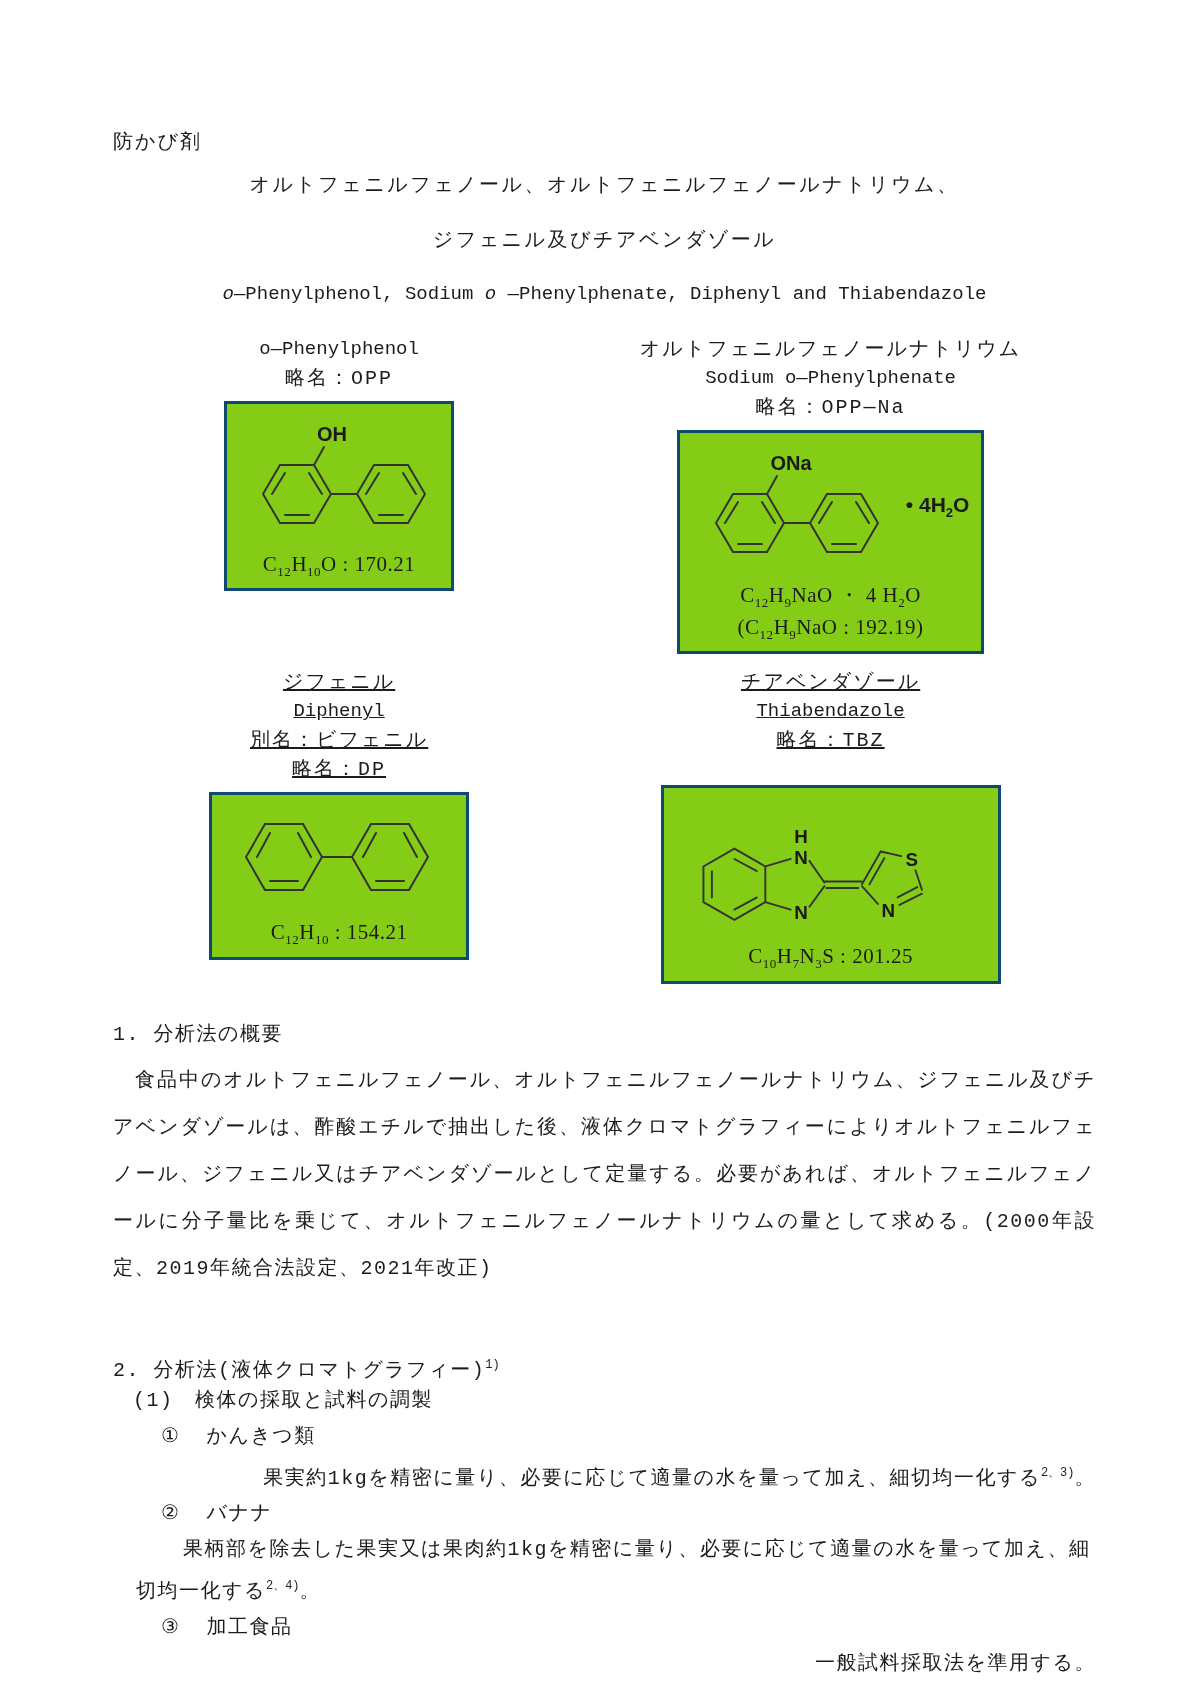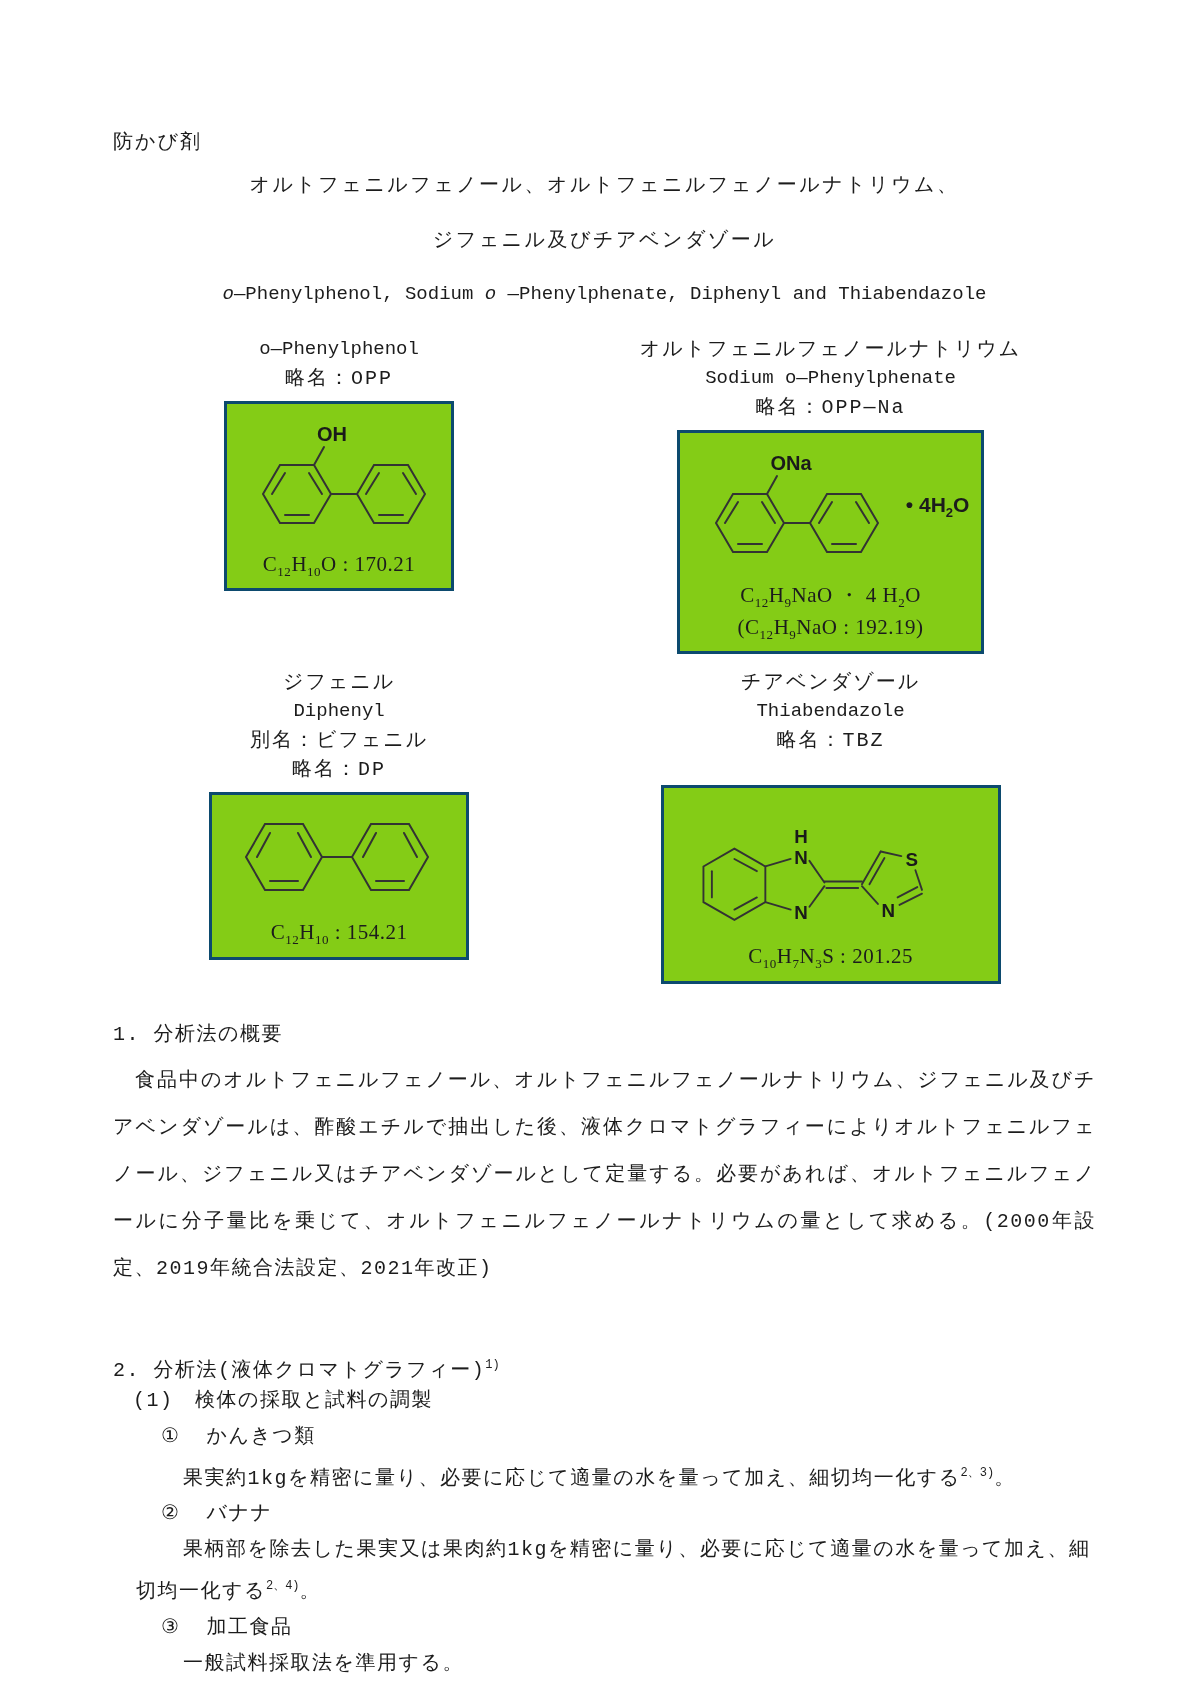--- a/index.html
+++ b/index.html
@@ -12,21 +12,21 @@
   .page { padding:128px 85px 0 85px;margin-left:28px; }
 
   .cat   { font-size:20px; letter-spacing:2px; }
   .t-ja  { text-align:center; font-size:20px; letter-spacing:2.5px; }
   .t1    { margin-top:16px; }
   .t2    { margin-top:28px; }
   .t-en  { text-align:center; font-size:19px; margin-top:30px; }
   .it    { font-style:italic; }
 
   .grid  { display:grid; grid-template-columns:46% 54%; margin-top:30px; }
-  .row2  { margin-top:14px; }
+  .row2  { margin-top:14px;text-decoration:underline; }
   .col   { text-align:center; }
   .cname { font-size:20px; line-height:29px; letter-spacing:2px; }
   .cen   { font-size:19px; line-height:29px; letter-spacing:0; }
 
   .struct-box { display:inline-block; background:#84cc16; border:3px solid #0c4a6e;
                 padding:10px 12px 8px; margin-top:8px; }
   .tbz-box    { margin-top:30px; }
   svg.struct  { display:block; margin:0 auto; }
   .bond  { stroke:#333; stroke-width:2; fill:none; stroke-linecap:round; }
   .atom  { font-family:"Liberation Sans",sans-serif; font-weight:600; font-size:20px; fill:#1a1a1a; }
@@ -39,21 +39,21 @@
 
   sup { font-size:60%; vertical-align:super; letter-spacing:0; }
 
   .s1h { font-size:20px; margin-top:36px; letter-spacing:1.5px; }
   .s1p { font-size:20px; line-height:47px; margin-top:10px; text-align:justify; letter-spacing:1.5px; }
   .s2h { font-size:20px; margin-top:64px; letter-spacing:1.5px; }
   .line { font-size:20px; line-height:36px; letter-spacing:1.5px; }
   .ind1 { padding-left:20px; }
   .item-head { padding-left:48px; }
   .item-head .lbl { margin-left:26px; }
-  .item-body { padding-left:70px; }
+  .item-body { padding-left:70px;text-align:right; }
   .item-body-wrap { padding-left:23px; text-indent:47px; }
 </style>
 </head>
 <body>
 
 <div class="page">
 
   <div class="cat">防かび剤</div>
 
   <div class="t-ja t1">オルトフェニルフェノール、オルトフェニルフェノールナトリウム、</div>

